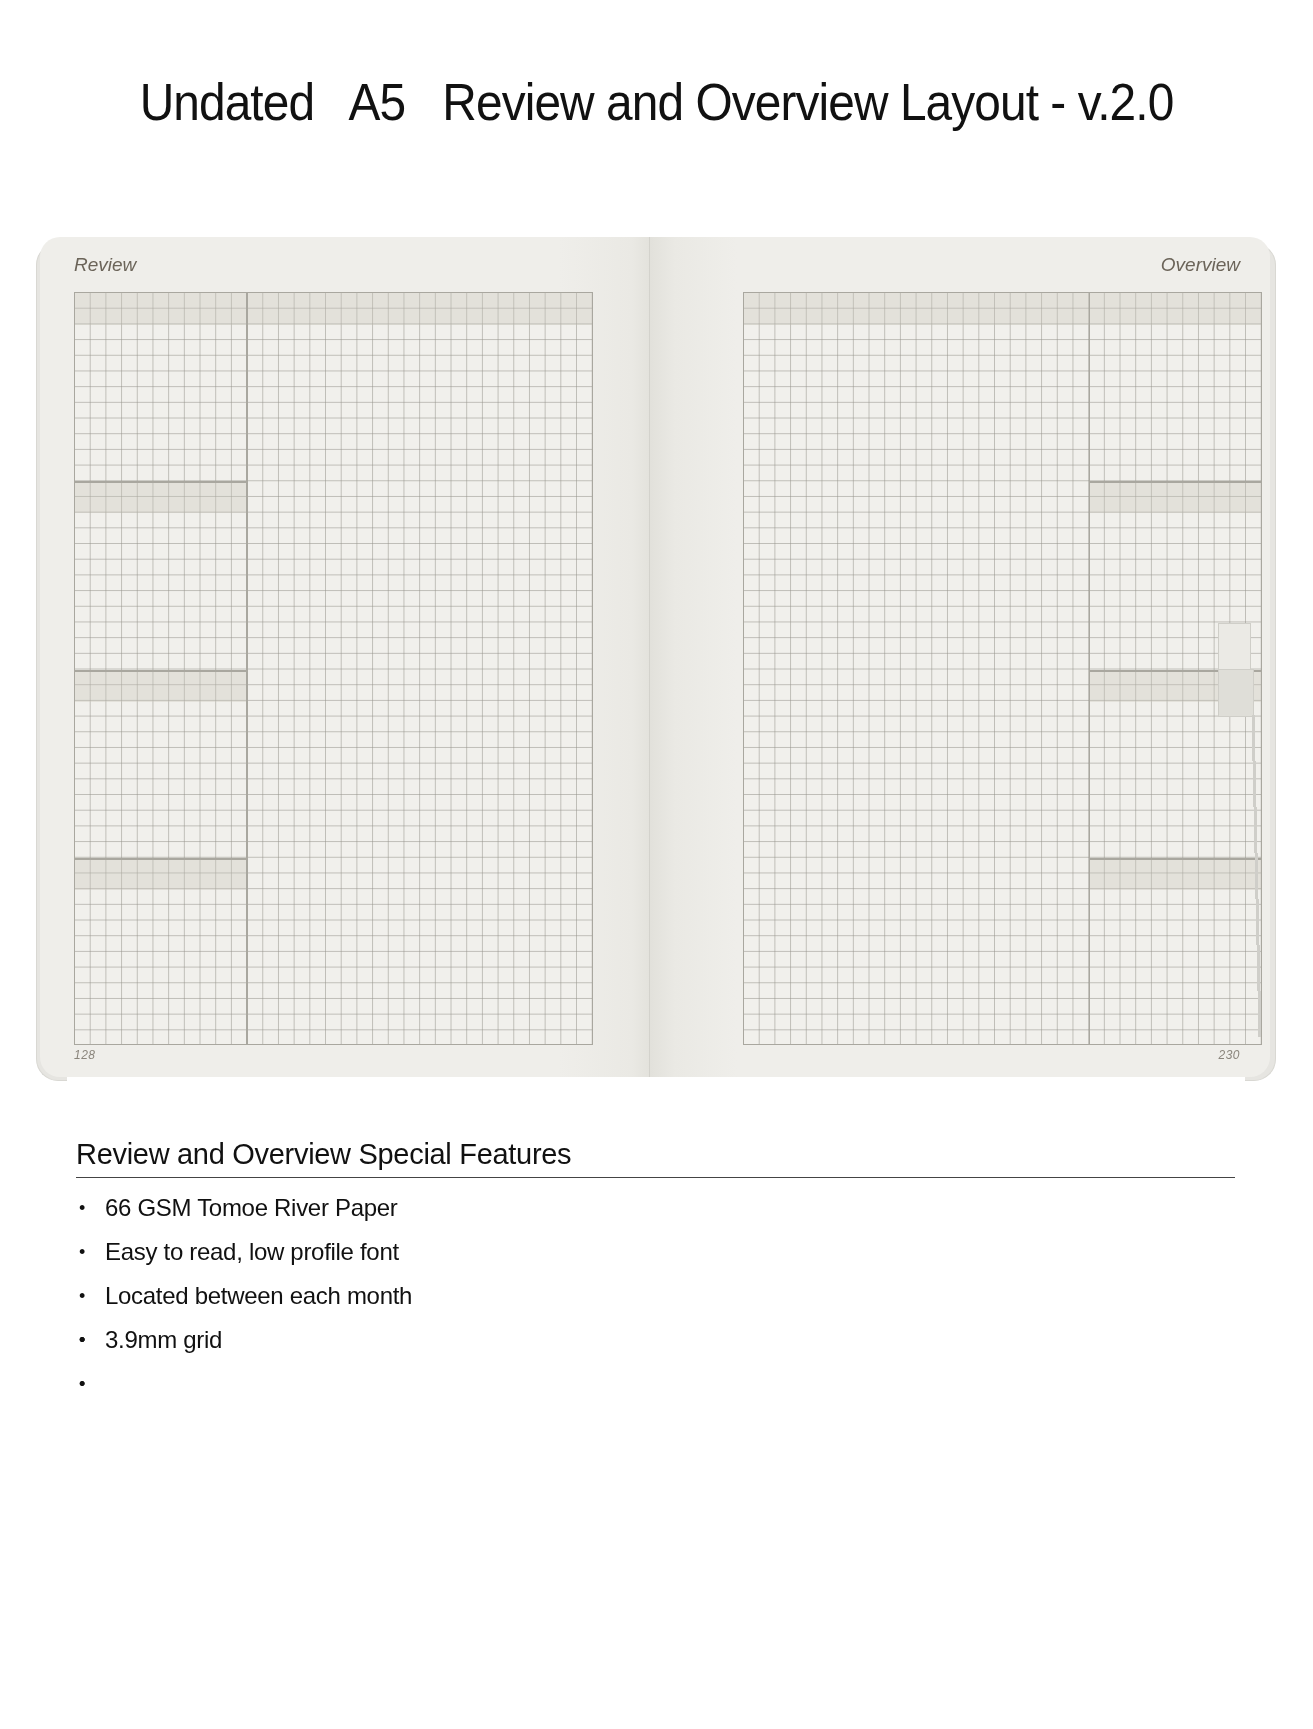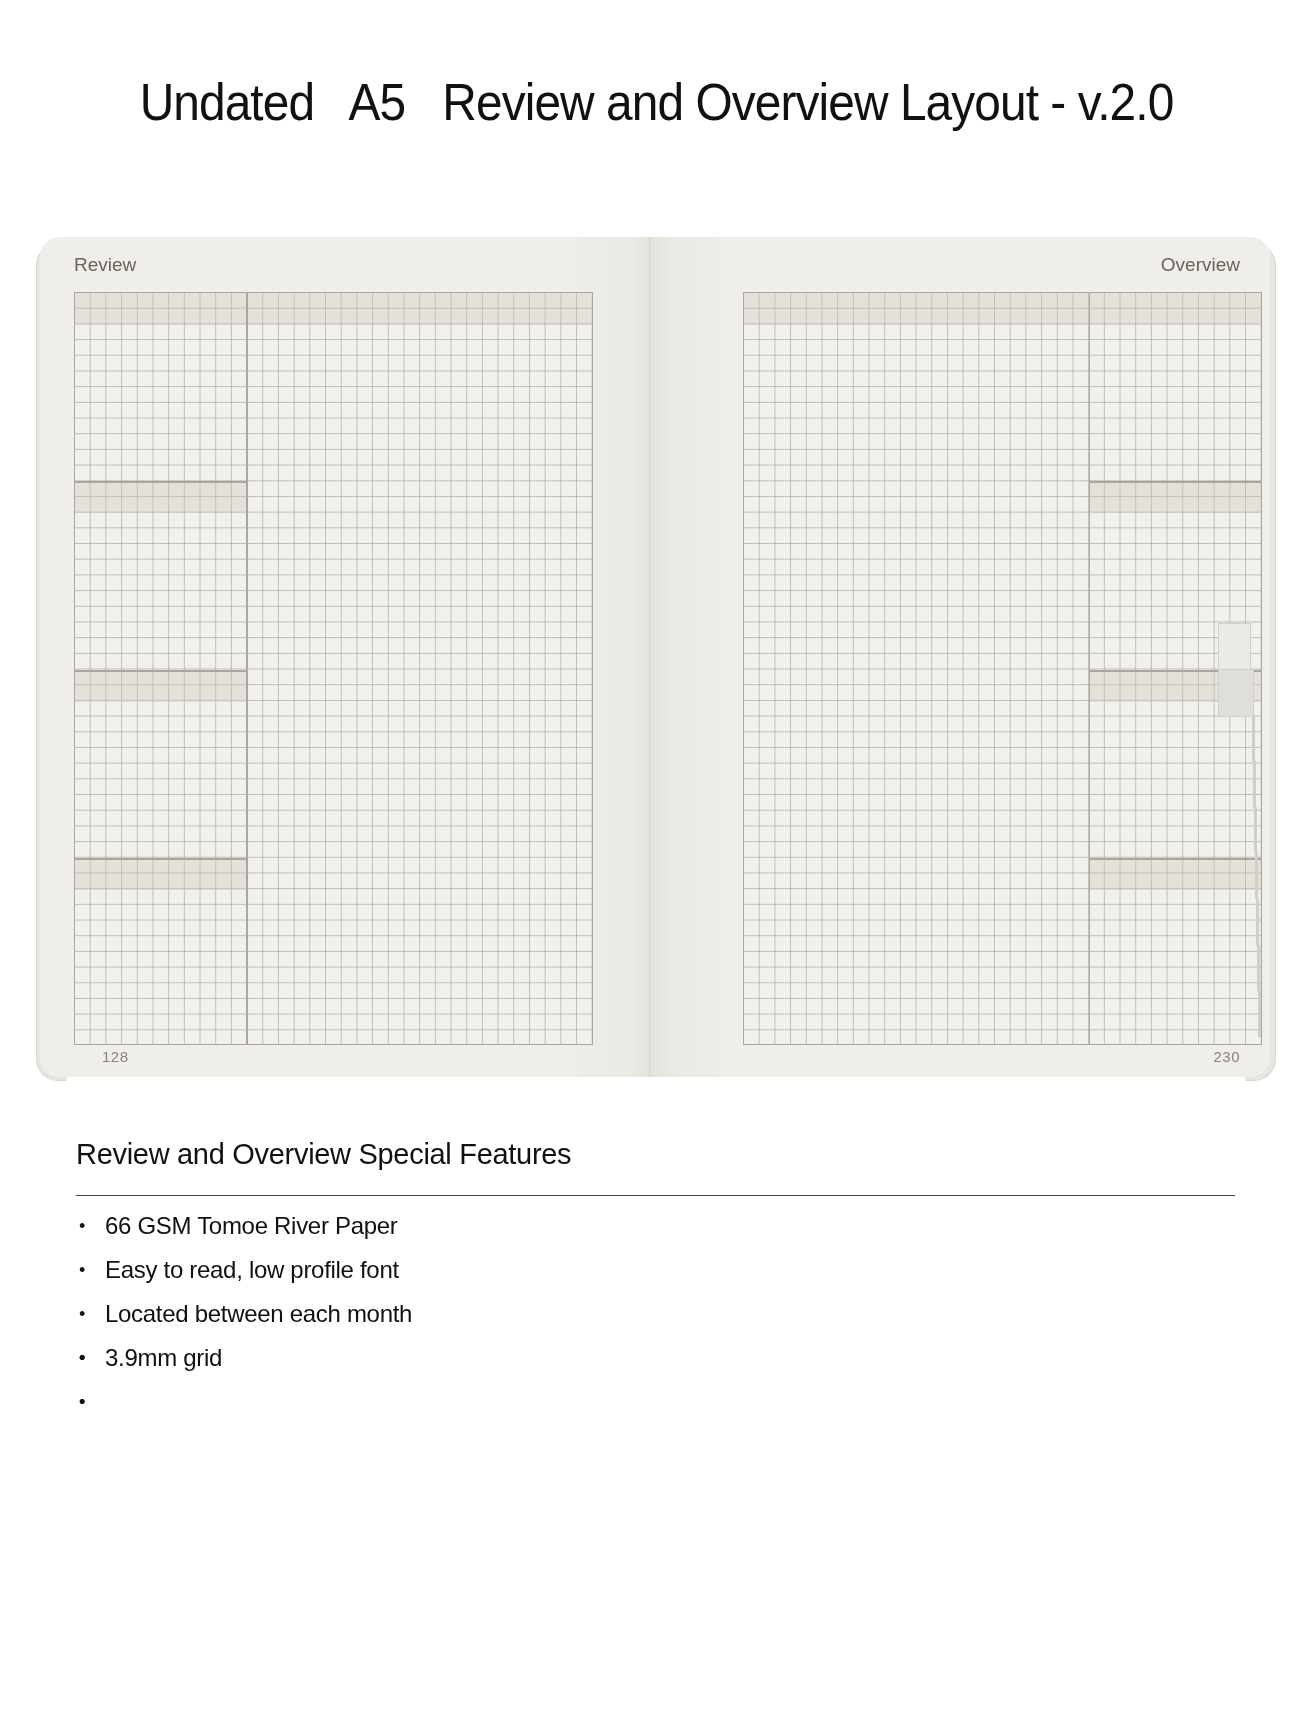--- a/index.html
+++ b/index.html
@@ -8,31 +8,31 @@
   .title { position:absolute; left:0; width:1313px; top:72px; text-align:center;
            font-size:52px; font-weight:400; letter-spacing:-1px; color:#111;
            transform:scaleX(0.92); transform-origin:center; white-space:pre; }
 
   
   .book { position:absolute; left:36px; top:237px; width:1240px; height:846px; }
   .book-edge-left { position:absolute; left:0; top:6px; width:30px; height:836px;
            background:#e6e5e1; border-radius:22px 0 0 22px; border:1px solid #d9d8d3; border-right:none; }
   .book-edge-right { position:absolute; right:0; top:6px; width:30px; height:836px;
            background:#e6e5e1; border-radius:0 22px 22px 0; border:1px solid #d9d8d3; border-left:none; }
-  .page { position:absolute; top:0; height:840px; background:#efeeea; }
+  .page { position:absolute; top:0; height:840px; background:#efeeea;font-style:italic; }
   .page-left { left:4px; width:610px; border-radius:20px 0 0 20px;
            background:linear-gradient(to right, #efeeea 0%, #efeeea 85%, #eae9e4 97%, #e3e2dc 100%); }
   .page-right { left:614px; width:620px; border-radius:0 20px 20px 0;
            background:linear-gradient(to right, #e2e1db 0%, #eae9e4 4%, #efeeea 14%, #efeeea 100%); }
   .spine { position:absolute; left:613px; top:0; width:1px; height:840px; background:#d3d2cc; }
 
   .page-label { position:absolute; top:17px; font-size:19px; color:#6b6459; }
   .page-left .page-label { left:34px; }
   .page-right .page-label { right:30px; }
-  .page-num { position:absolute; top:811px; font-size:15px; color:#8a857c; letter-spacing:0.5px;margin-left:28px; }
+  .page-num { position:absolute; top:811px; font-size:12px; color:#8a857c; letter-spacing:0.5px; }
   .page-left .page-num { left:34px; }
   .page-right .page-num { right:30px; }
 
   .grid { position:absolute; top:55px; width:519px; height:753px;
           border:1.5px solid #a9a79f; box-sizing:border-box;
           background-color:#f1f0ec;
           background-image:
             repeating-linear-gradient(to right, transparent 0, transparent 15px, rgba(150,148,140,0.55) 15px, rgba(150,148,140,0.55) 15.7px),
             repeating-linear-gradient(to bottom, transparent 0, transparent 15px, rgba(150,148,140,0.55) 15px, rgba(150,148,140,0.55) 15.7px);
           background-size: 15.7px 15.7px, 15.7px 15.7px; }
@@ -43,21 +43,21 @@
   .hline { position:absolute; height:1.5px; background:#a9a79f; }
   .vline { position:absolute; width:1.5px; top:0; bottom:0; background:#a9a79f; }
   .topband { position:absolute; left:0; right:0; top:0; height:32px; background:rgba(200,199,186,0.35); }
 
   
   .tab { position:absolute; background:#e4e3de; border:1px solid #cfcec8; }
   .tab-strip { position:absolute; width:3px; background:#cfcec9; }
 
   
   .features { position:absolute; left:76px; top:1138px; width:1159px; }
-  .features h2 { margin:0; font-size:29px; font-weight:400; color:#111; padding-bottom:24px;
+  .features h2 { margin:0; font-size:29px; font-weight:400; color:#111; padding-bottom:6px;
            border-bottom:1.5px solid #444; letter-spacing:-0.3px; }
   .features ul { list-style:none; margin:8px 0 0 0; padding:0; }
   .features li { position:relative; font-size:24px; line-height:44px; padding-left:29px; color:#111; letter-spacing:-0.3px; }
   .features li .bullet { position:absolute; left:3px; top:0; font-size:18px; }
 </style>
 </head>
 <body>
 
 <div class="title">Undated   A5   Review and Overview Layout - v.2.0</div>
 

